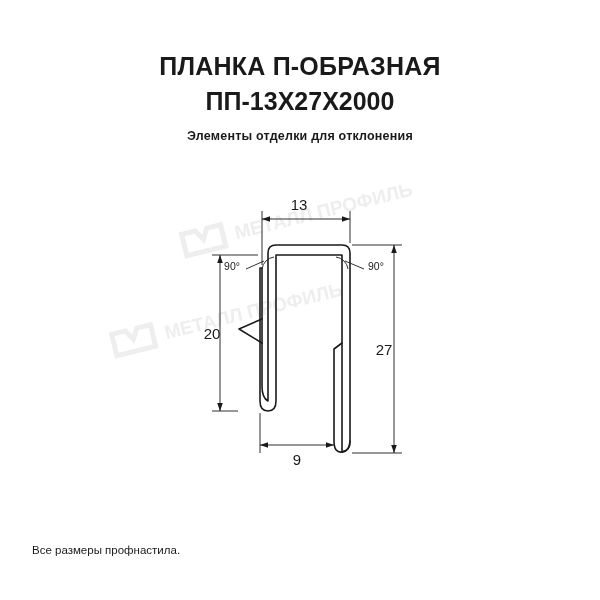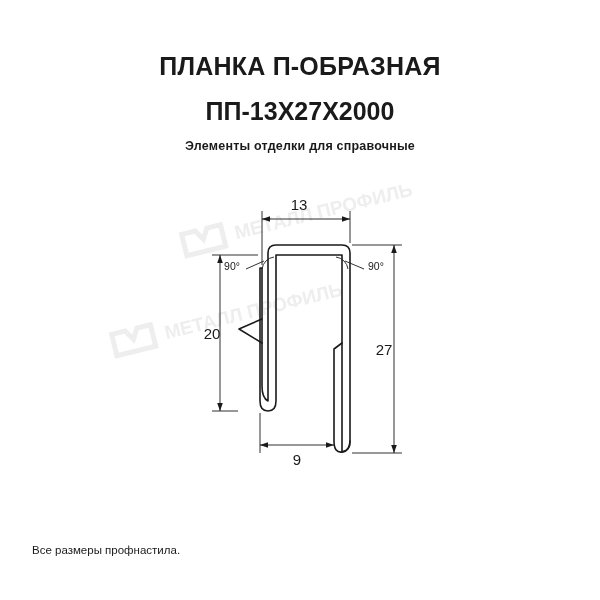--- a/index.html
+++ b/index.html
@@ -33,21 +33,21 @@
     font-size: 25px;
     font-weight: bold;
     letter-spacing: 0.2px;
     line-height: 30px;
     white-space: nowrap;
   }
   .title-2 {
     font-size: 25px;
     font-weight: bold;
     line-height: 30px;
-    margin-top: 15px;
+    margin-top: 5px;
     white-space: nowrap;
   }
   .subtitle {
     font-size: 12.5px;
     font-weight: bold;
     margin-top: 13px;
     letter-spacing: 0.2px;
     white-space: nowrap;
   }
   .drawing {
@@ -81,21 +81,21 @@
   text { font-family: "Liberation Sans", sans-serif; }
 </style>
 </head>
 <body>
 
 <div class="page">
 
   <div class="header">
     <div class="title-1">ПЛАНКА П-ОБРАЗНАЯ</div>
     <div class="title-2">ПП-13Х27Х2000</div>
-    <div class="subtitle">Элементы отделки для справочные</div>
+    <div class="subtitle">Элементы отделки для отклонения</div>
   </div>
 
   <div class="watermarks">
     <svg width="600" height="340" viewBox="0 0 600 340">
       <g transform="translate(185,95) rotate(-14)">
         <path d="M0 -14 L14 -14 L20 -4 L26 -14 L40 -14 L40 8 L0 8 Z" fill="none" stroke="#eeeeee" stroke-width="5"></path>
         <text x="52" y="4" font-size="19" font-weight="bold" fill="#eeeeee">МЕТАЛЛ ПРОФИЛЬ</text>
       </g>
       <g transform="translate(115,195) rotate(-14)">
         <path d="M0 -14 L14 -14 L20 -4 L26 -14 L40 -14 L40 8 L0 8 Z" fill="none" stroke="#eeeeee" stroke-width="5"></path>

